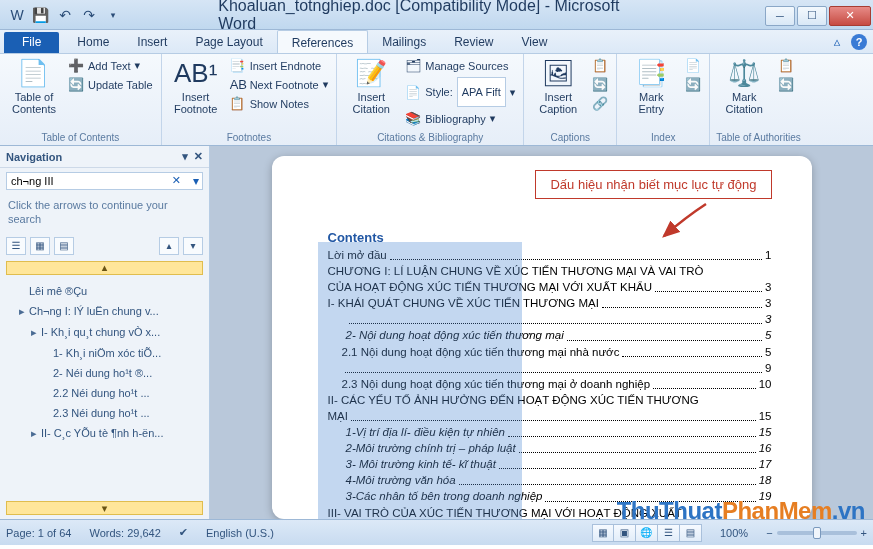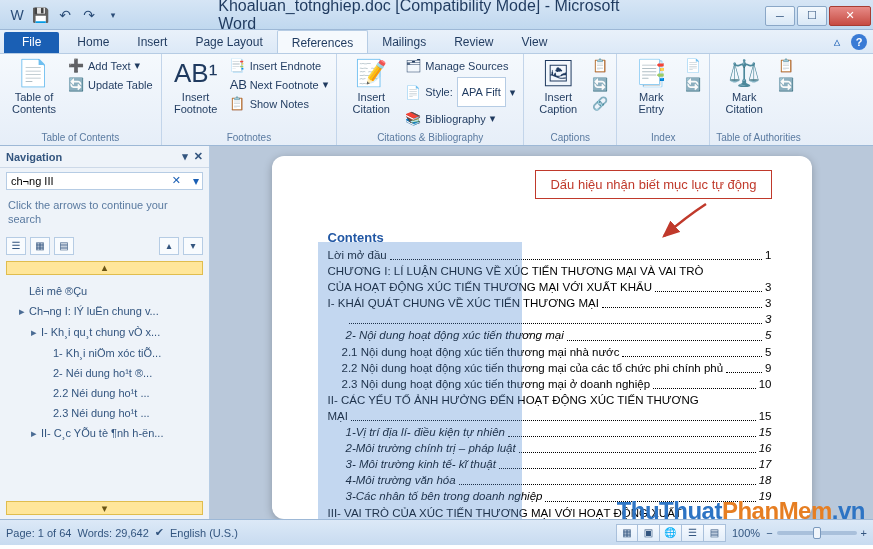--- a/index.html
+++ b/index.html
@@ -60,21 +60,21 @@
 .toc { font-size: 11.5px; color: #000; margin-top: 2px; }
 .toc-row { display: flex; white-space: nowrap; line-height: 1.4; }
 .toc-row .dots { flex: 1; border-bottom: 1px dotted #000; margin: 0 3px 3px; }
 .toc-row .pg { }
 .toc-row.ital { font-style: italic; padding-left: 18px; }
 .toc-row.ind1 { padding-left: 14px; }
 .tooltip-box { position: absolute; right: 48px; top: 72px; background: #f3f0e6; border: 1.5px solid #b08a3c; padding: 2px 6px; font-size: 11px; font-family: "Segoe UI"; color: #000; line-height: 1.3; }
 .highlight-area { position: absolute; left: 46px; top: 86px; width: 204px; height: 280px; background: rgba(84,140,212,0.35); pointer-events: none; }
 
 
-.statusbar { height: 26px; background: linear-gradient(#dce9f7,#c8dbf0); border-top: 1px solid #9db8d6; display: flex; align-items: center; font-size: 11px; color: #33557f; padding: 0 6px; gap: 6px; }
+.statusbar { height: 26px; background: linear-gradient(#dce9f7,#c8dbf0); border-top: 1px solid #9db8d6; display: flex; align-items: center; font-size: 11px; color: #33557f; padding: 0 6px; gap: 18px; }
 .statusbar .spacer { flex: 1; }
 .view-btns { display: flex; gap: 0; }
 .view-btn { width: 22px; height: 18px; border: 1px solid #a9c0db; border-left: none; background: linear-gradient(#f6faff,#e2edf9); display: flex; align-items: center; justify-content: center; font-size: 10px; }
 .view-btn:first-child { border-left: 1px solid #a9c0db; }
 .zoom { display: flex; align-items: center; gap: 4px; }
 .zoom-track { width: 80px; height: 4px; background: #a9c0db; border-radius: 2px; position: relative; }
 .zoom-thumb { position: absolute; left: 46%; top: -4px; width: 8px; height: 12px; background: #f0f5fb; border: 1px solid #7a99bd; border-radius: 2px; }
 
 
 .watermark { position: absolute; right: 8px; bottom: 24px; font-size: 24px; font-weight: 700; font-family: Arial, sans-serif; color: #fff; -webkit-text-stroke: 1px #1a3d6e; letter-spacing: -0.5px; pointer-events: none; }
@@ -311,21 +311,20 @@
             <span>2- Nội dung hoạt động xúc tiến thương mại</span>
             <span class="dots"></span>
             <span class="pg">5</span>
           </div>
           <div class="toc-row ind1">
             <span>2.1 Nội dung hoạt động xúc tiến thương mại nhà nước</span>
             <span class="dots"></span>
             <span class="pg">5</span>
           </div>
           <div class="toc-row ind1">
-            <span>2.2 Nội dung hoạt động xúc tiến thương mại của các tổ chức phi chính phủ</span>
             <span class="dots"></span>
             <span class="pg">9</span>
           </div>
           <div class="toc-row ind1">
             <span>2.3 Nội dung hoạt động xúc tiến thương mại ở doanh nghiệp</span>
             <span class="dots"></span>
             <span class="pg">10</span>
           </div>
           <div class="toc-row ">
             <span>II- CÁC YẾU TỐ ẢNH HƯỞNG ĐẾN HOẠT ĐỘNG XÚC TIẾN THƯƠNG</span>

